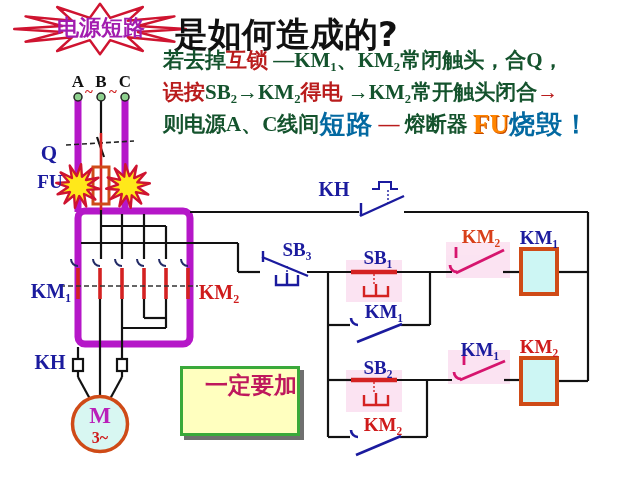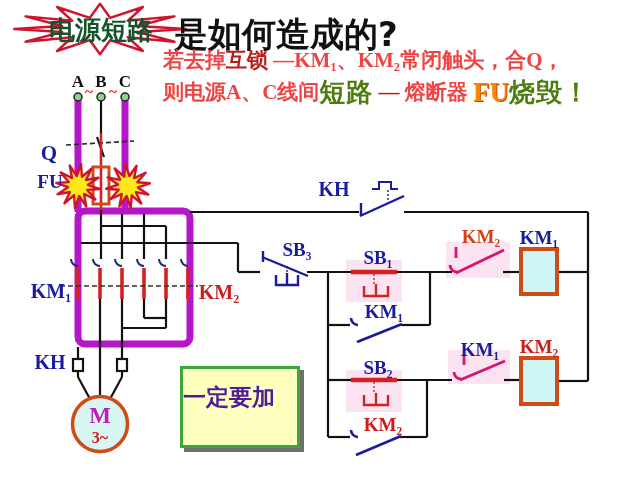--- a/index.html
+++ b/index.html
@@ -1,31 +1,31 @@
 <!DOCTYPE html>
 <html><head>
 <meta charset="utf-8">
 <style>
   html,body{margin:0;padding:0;background:#fff;}
   .stage{position:relative;width:640px;height:480px;background:#ffffff;overflow:hidden;
          font-family:"DejaVu Sans",sans-serif;}
   svg{position:absolute;left:0;top:0;z-index:1;}
   .layer{position:absolute;z-index:2;}
-  .title-burst-text{left:35px;top:13px;width:132px;text-align:center;font-size:26px;font-weight:bold;color:#14532d;
+  .title-burst-text{left:35px;top:13px;width:132px;text-align:center;font-size:22px;font-weight:bold;color:#a21caf;
     font-family:"DejaVu Sans",sans-serif;white-space:nowrap;}
   .title-rest{left:174px;top:12px;font-size:34px;font-weight:bold;color:#111;white-space:nowrap;}
   .explain{left:163px;top:44px;font-family:"Liberation Serif",serif;font-weight:bold;
     font-size:21px;line-height:32px;white-space:nowrap;z-index:3;}
-  .c-blue{color:#ef4444;font-family:Liberation Serif, serif;}
+  .c-blue{color:#14532d;font-family:Liberation Serif, serif;}
   .c-red{color:#b91c1c;}
-  .c-bigred{color:#4d7c0f;font-size:26px;vertical-align:-2px;letter-spacing:1px;}
+  .c-bigred{color:#0369a1;font-size:26px;vertical-align:-2px;letter-spacing:1px;}
   .c-bigorange{color:#ff8400;font-size:27px;vertical-align:-2px;text-shadow:1px 1px 0 #c24a00;}
   .hint-box{left:180px;top:366px;width:114px;height:62px;background:#ffffbf;border:3px solid #3aa93a;
-    box-shadow:4px 4px 0 #6f6f6f;text-align:left;color:#4c1d95;font-weight:bold;font-size:23px;
-    line-height:29px;padding-top:14px;z-index:2;}
+    box-shadow:4px 4px 0 #6f6f6f;text-align:right;color:#be185d;font-weight:bold;font-size:23px;
+    line-height:29px;padding-top:2px;z-index:2;}
   .lbl{font-family:"Liberation Serif",serif;font-weight:bold;}
   .blue{fill:#1b1b9e;} .red{fill:#cf1b1b;} .orangered{fill:#d8401a;}
   .wire{stroke:#121212;stroke-width:2.2;fill:none;}
   .purple{stroke:#b517c8;fill:none;}
   .bluesym{stroke:#1b1b9e;fill:none;}
   .magsym{stroke:#d6156e;fill:none;}
   .redbar{stroke:#d42222;fill:none;}
 </style>
 </head>
 <body>
@@ -220,20 +220,23 @@
 </svg>
 
 <div class="layer title-burst-text">电源短路</div>
 <div class="layer title-rest">是如何造成的?</div>
 
 <div class="layer explain">
   <div>
     <span class="c-blue">若去掉</span><span class="c-red">互锁</span><span class="c-blue"> —KM₁、KM₂常闭触头，合Q，</span>
   </div>
   <div>
+    <span class="c-red">误按</span><span class="c-blue">SB₂→KM₂</span><span class="c-red">得电</span><span class="c-blue"> →KM₂常开触头闭合</span><span class="c-red">→</span>
+  </div>
+  <div>
     <span class="c-blue">则电源A、C线间</span><span class="c-bigred">短路</span><span class="c-red"> — </span><span class="c-blue">熔断器 </span><span class="c-bigorange">FU</span><span class="c-bigred">烧毁</span><span class="c-bigred">！</span>
   </div>
 </div>
 
 <div class="layer hint-box">
   <div>一定要加</div>
 </div>
 
 </div>
 

